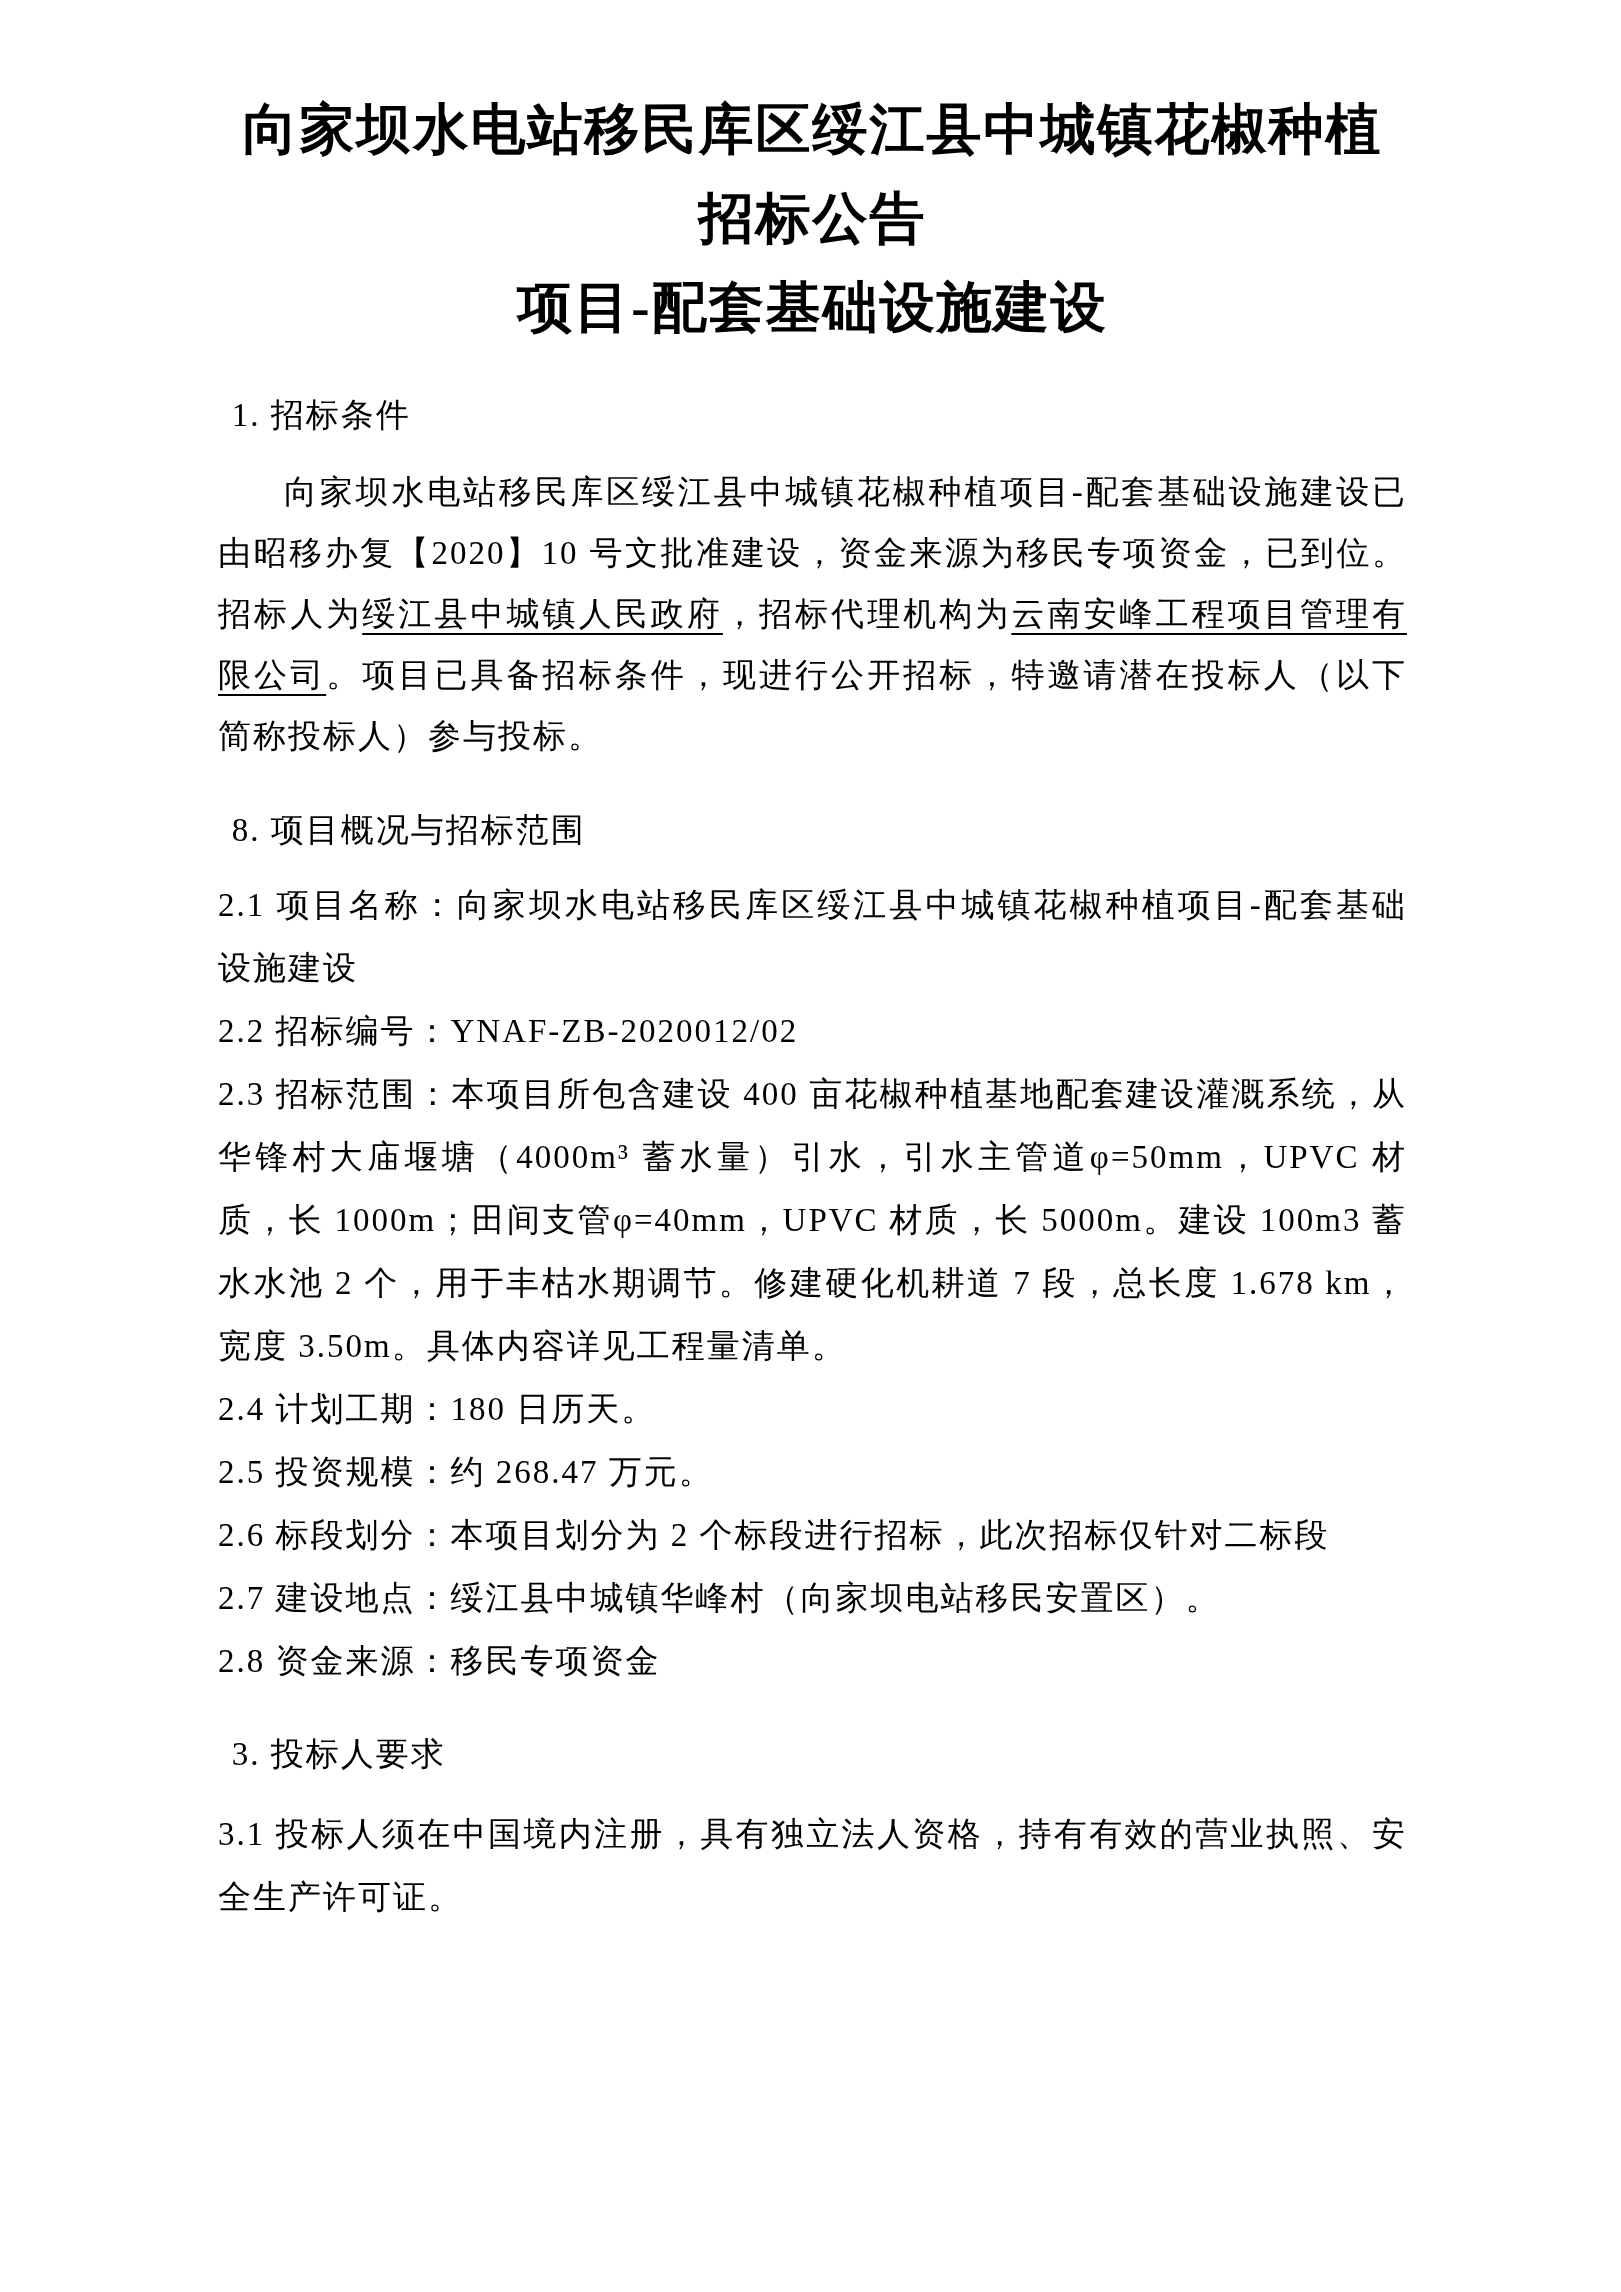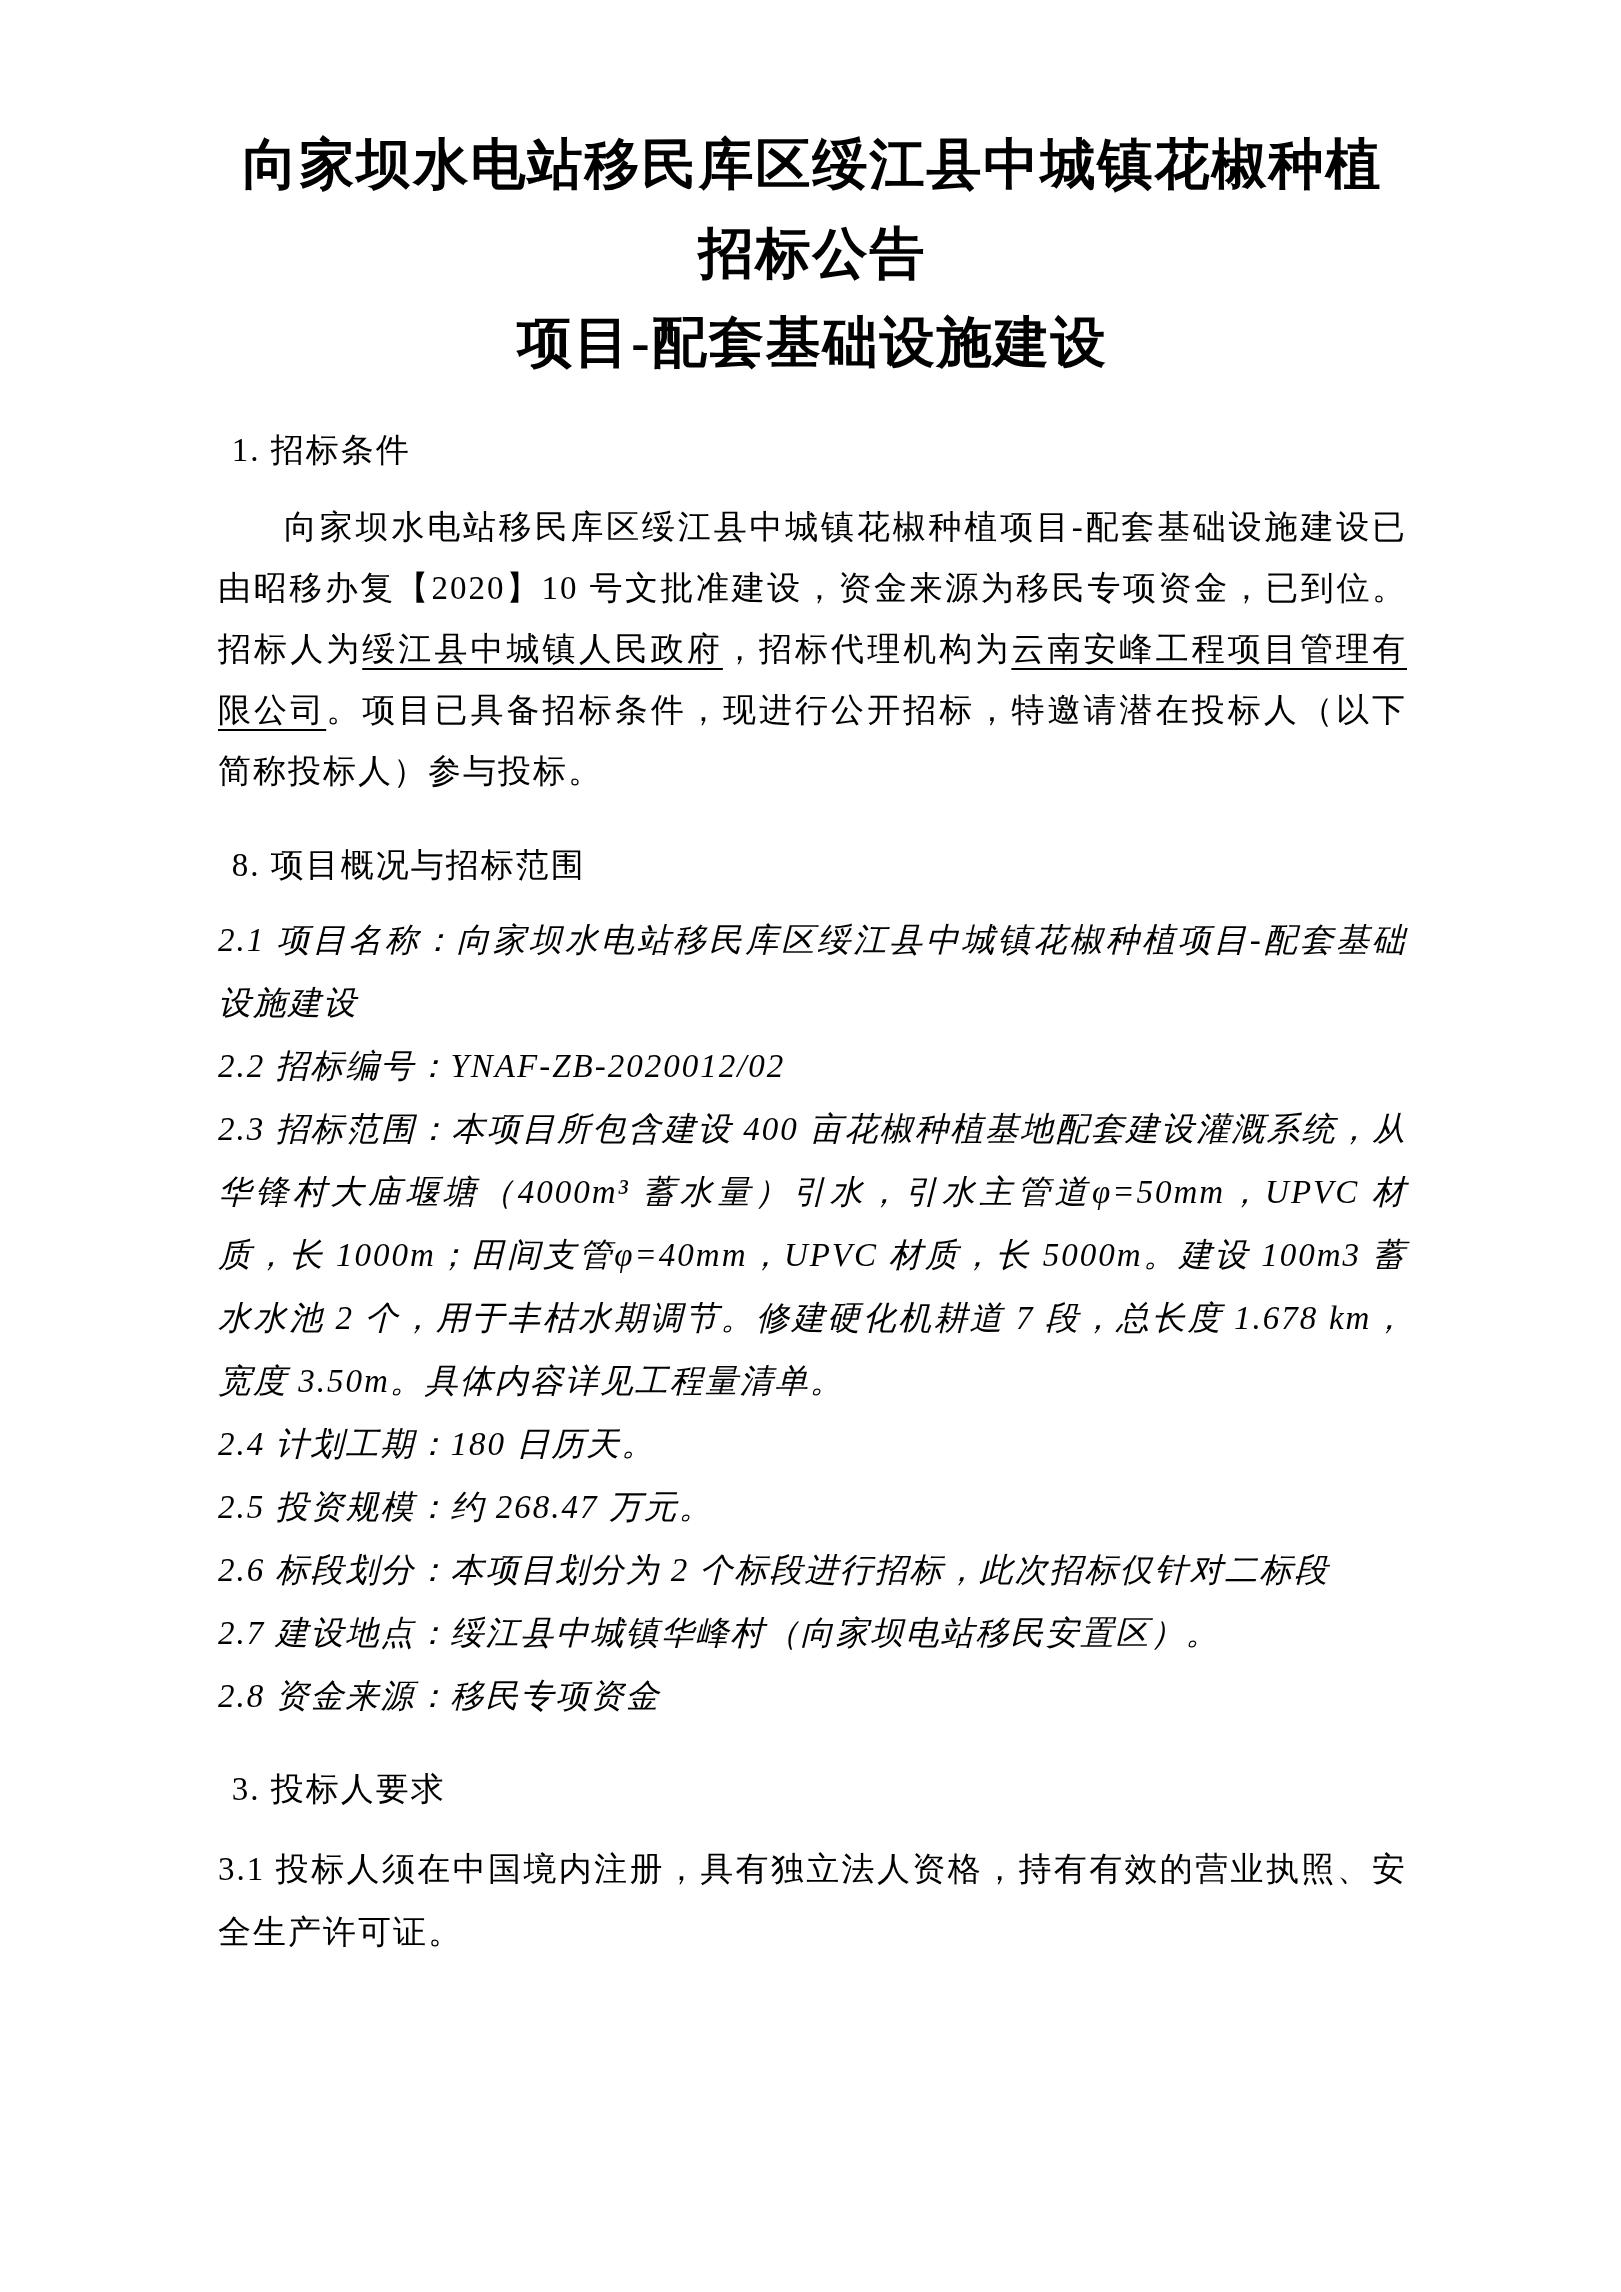--- a/index.html
+++ b/index.html
@@ -9,21 +9,21 @@
   }
   .page {
     position: relative;
     width: 1621px;
     height: 2293px;
     background: #ffffff;
     color: #000000;
     font-family: "Liberation Serif", "DejaVu Serif", serif;
     overflow: hidden;
     box-sizing: border-box;
-    padding: 120px 214px 0 218px;
+    padding: 85px 214px 0 218px;
   }
   .title {
     font-size: 55px;
     line-height: 89px;
     font-weight: 700;
     text-align: center;
     letter-spacing: 2px;
   }
   .heading {
     font-size: 33px;
@@ -38,21 +38,20 @@
     letter-spacing: 2px;
     text-align: justify;
   }
   .para-1 {
     margin: 23.5px 0 0 0;
     line-height: 61px;
     text-indent: 2em;
   }
   .items {
     margin-top: 21.6px;
-    font-style: italic;
   }
   .items p {
     margin: 0;
     line-height: 63px;
   }
   .para-31 {
     margin: 25.5px 0 0 0;
     line-height: 63px;
   }
   .u {

